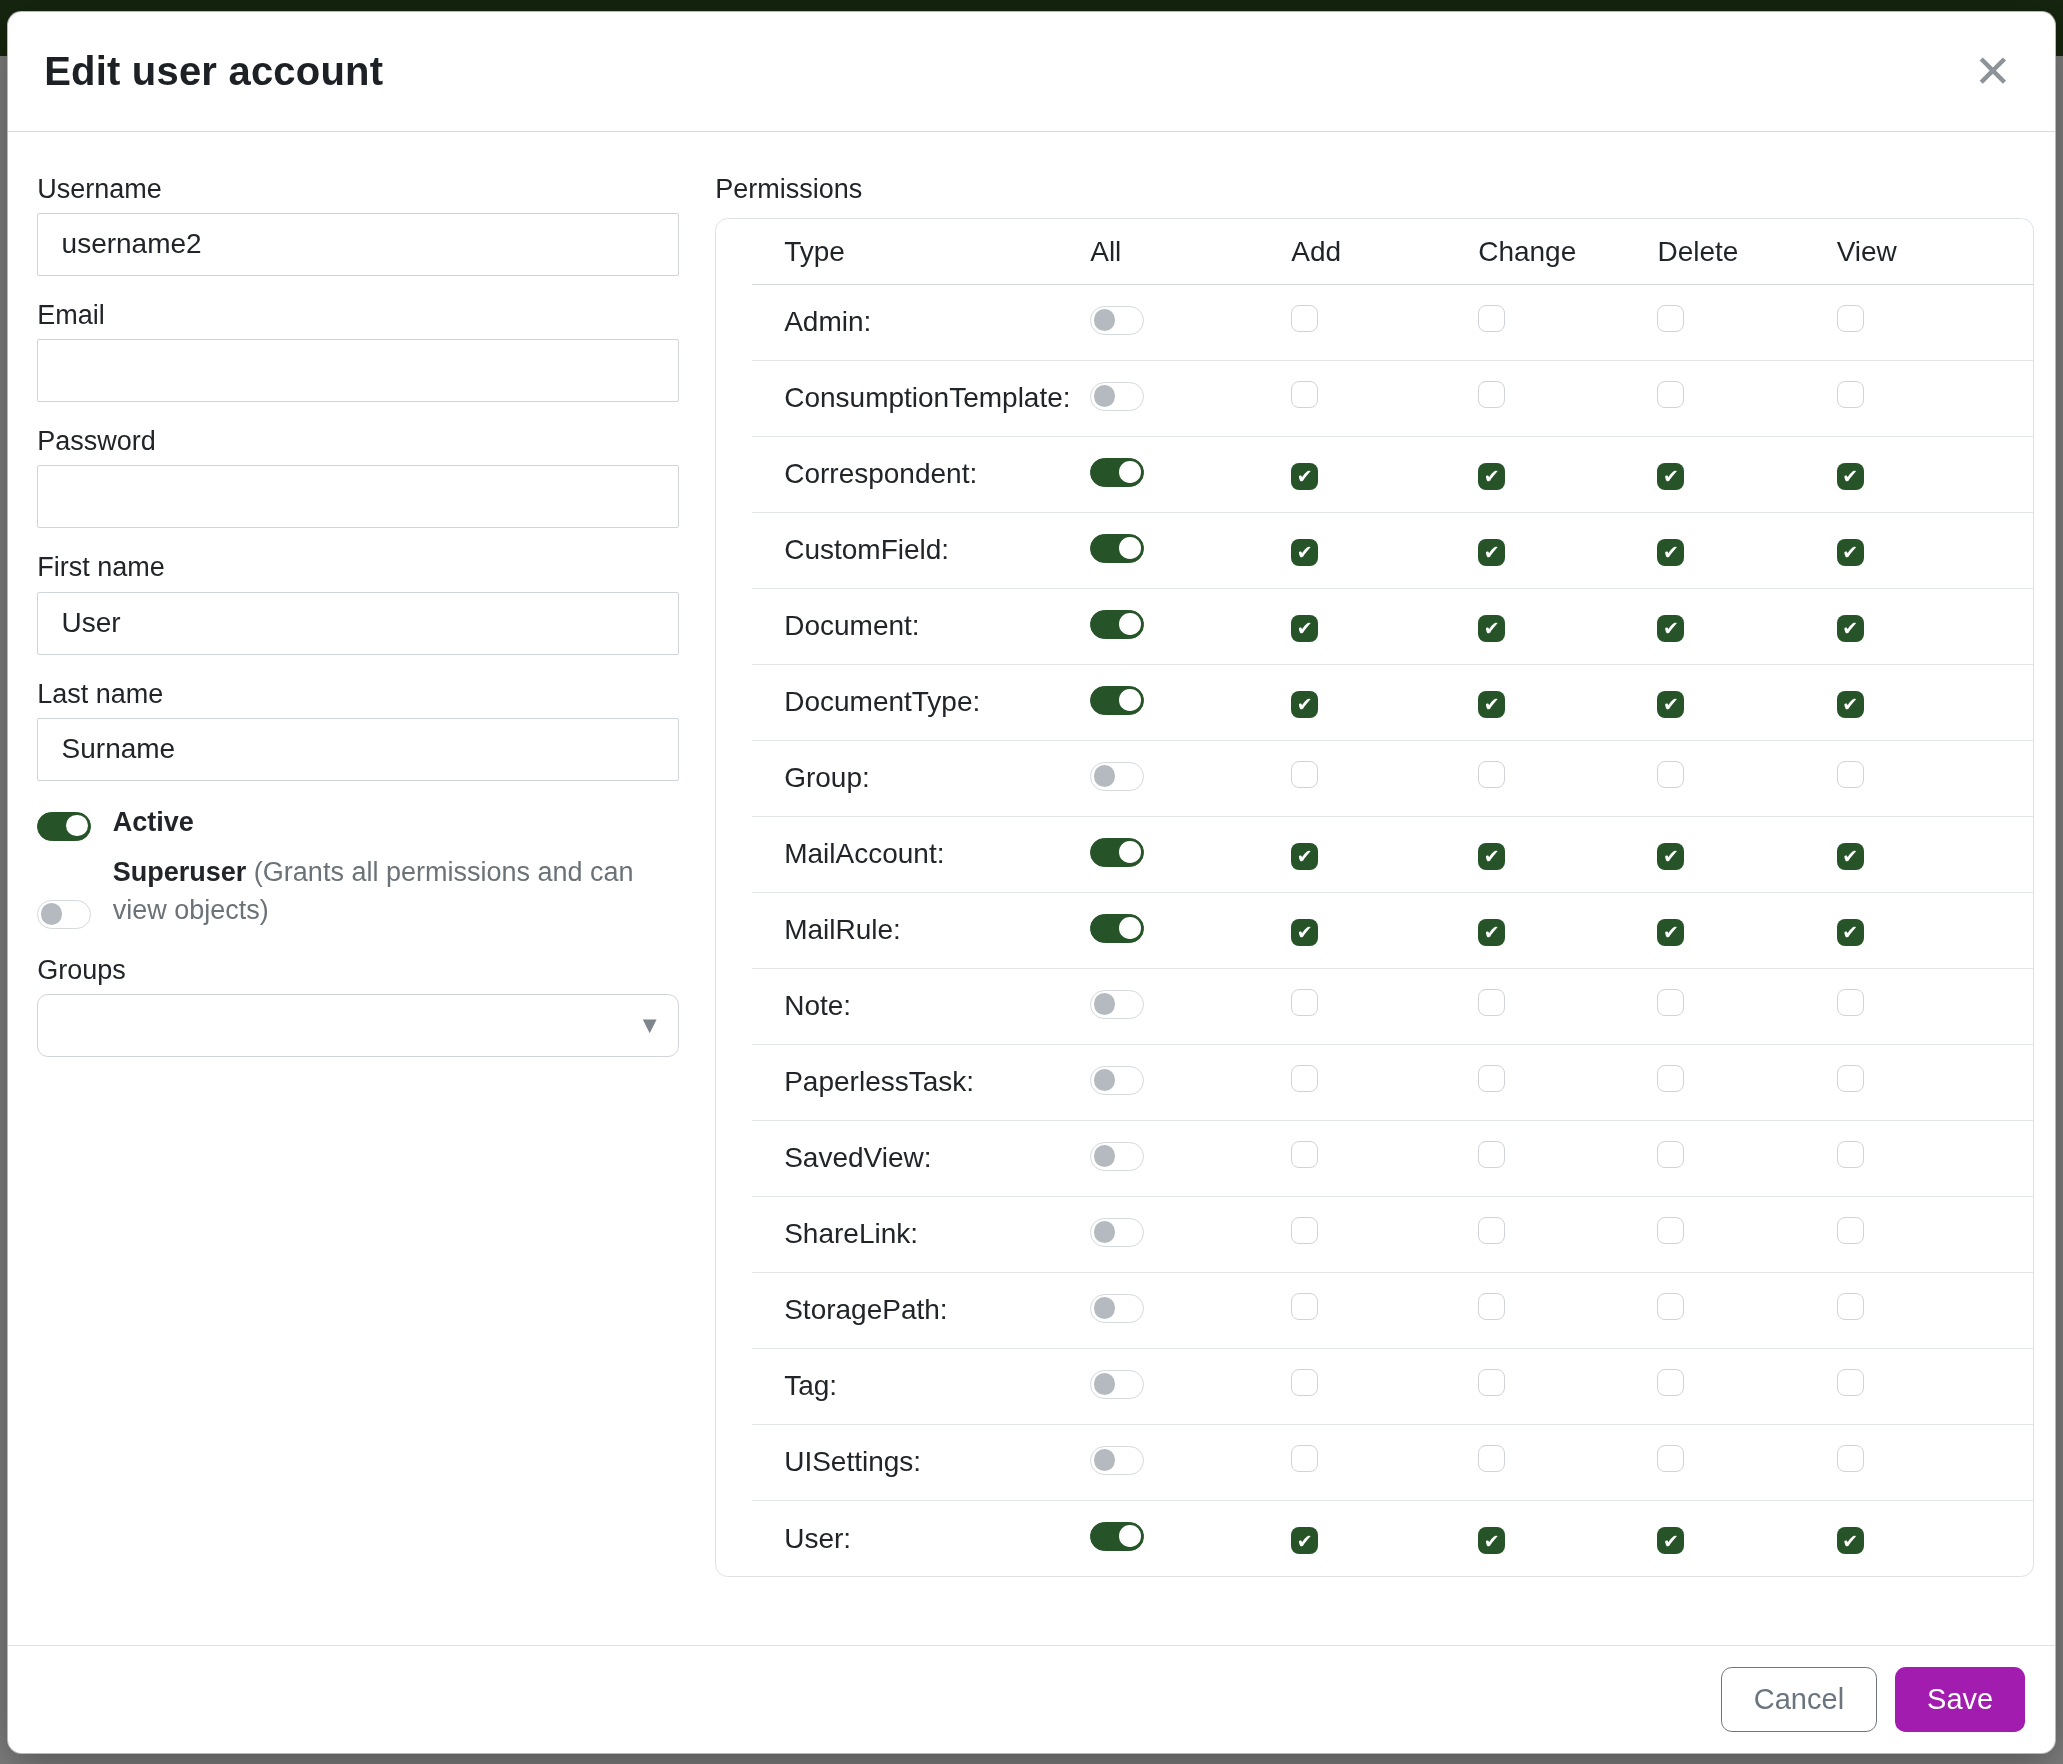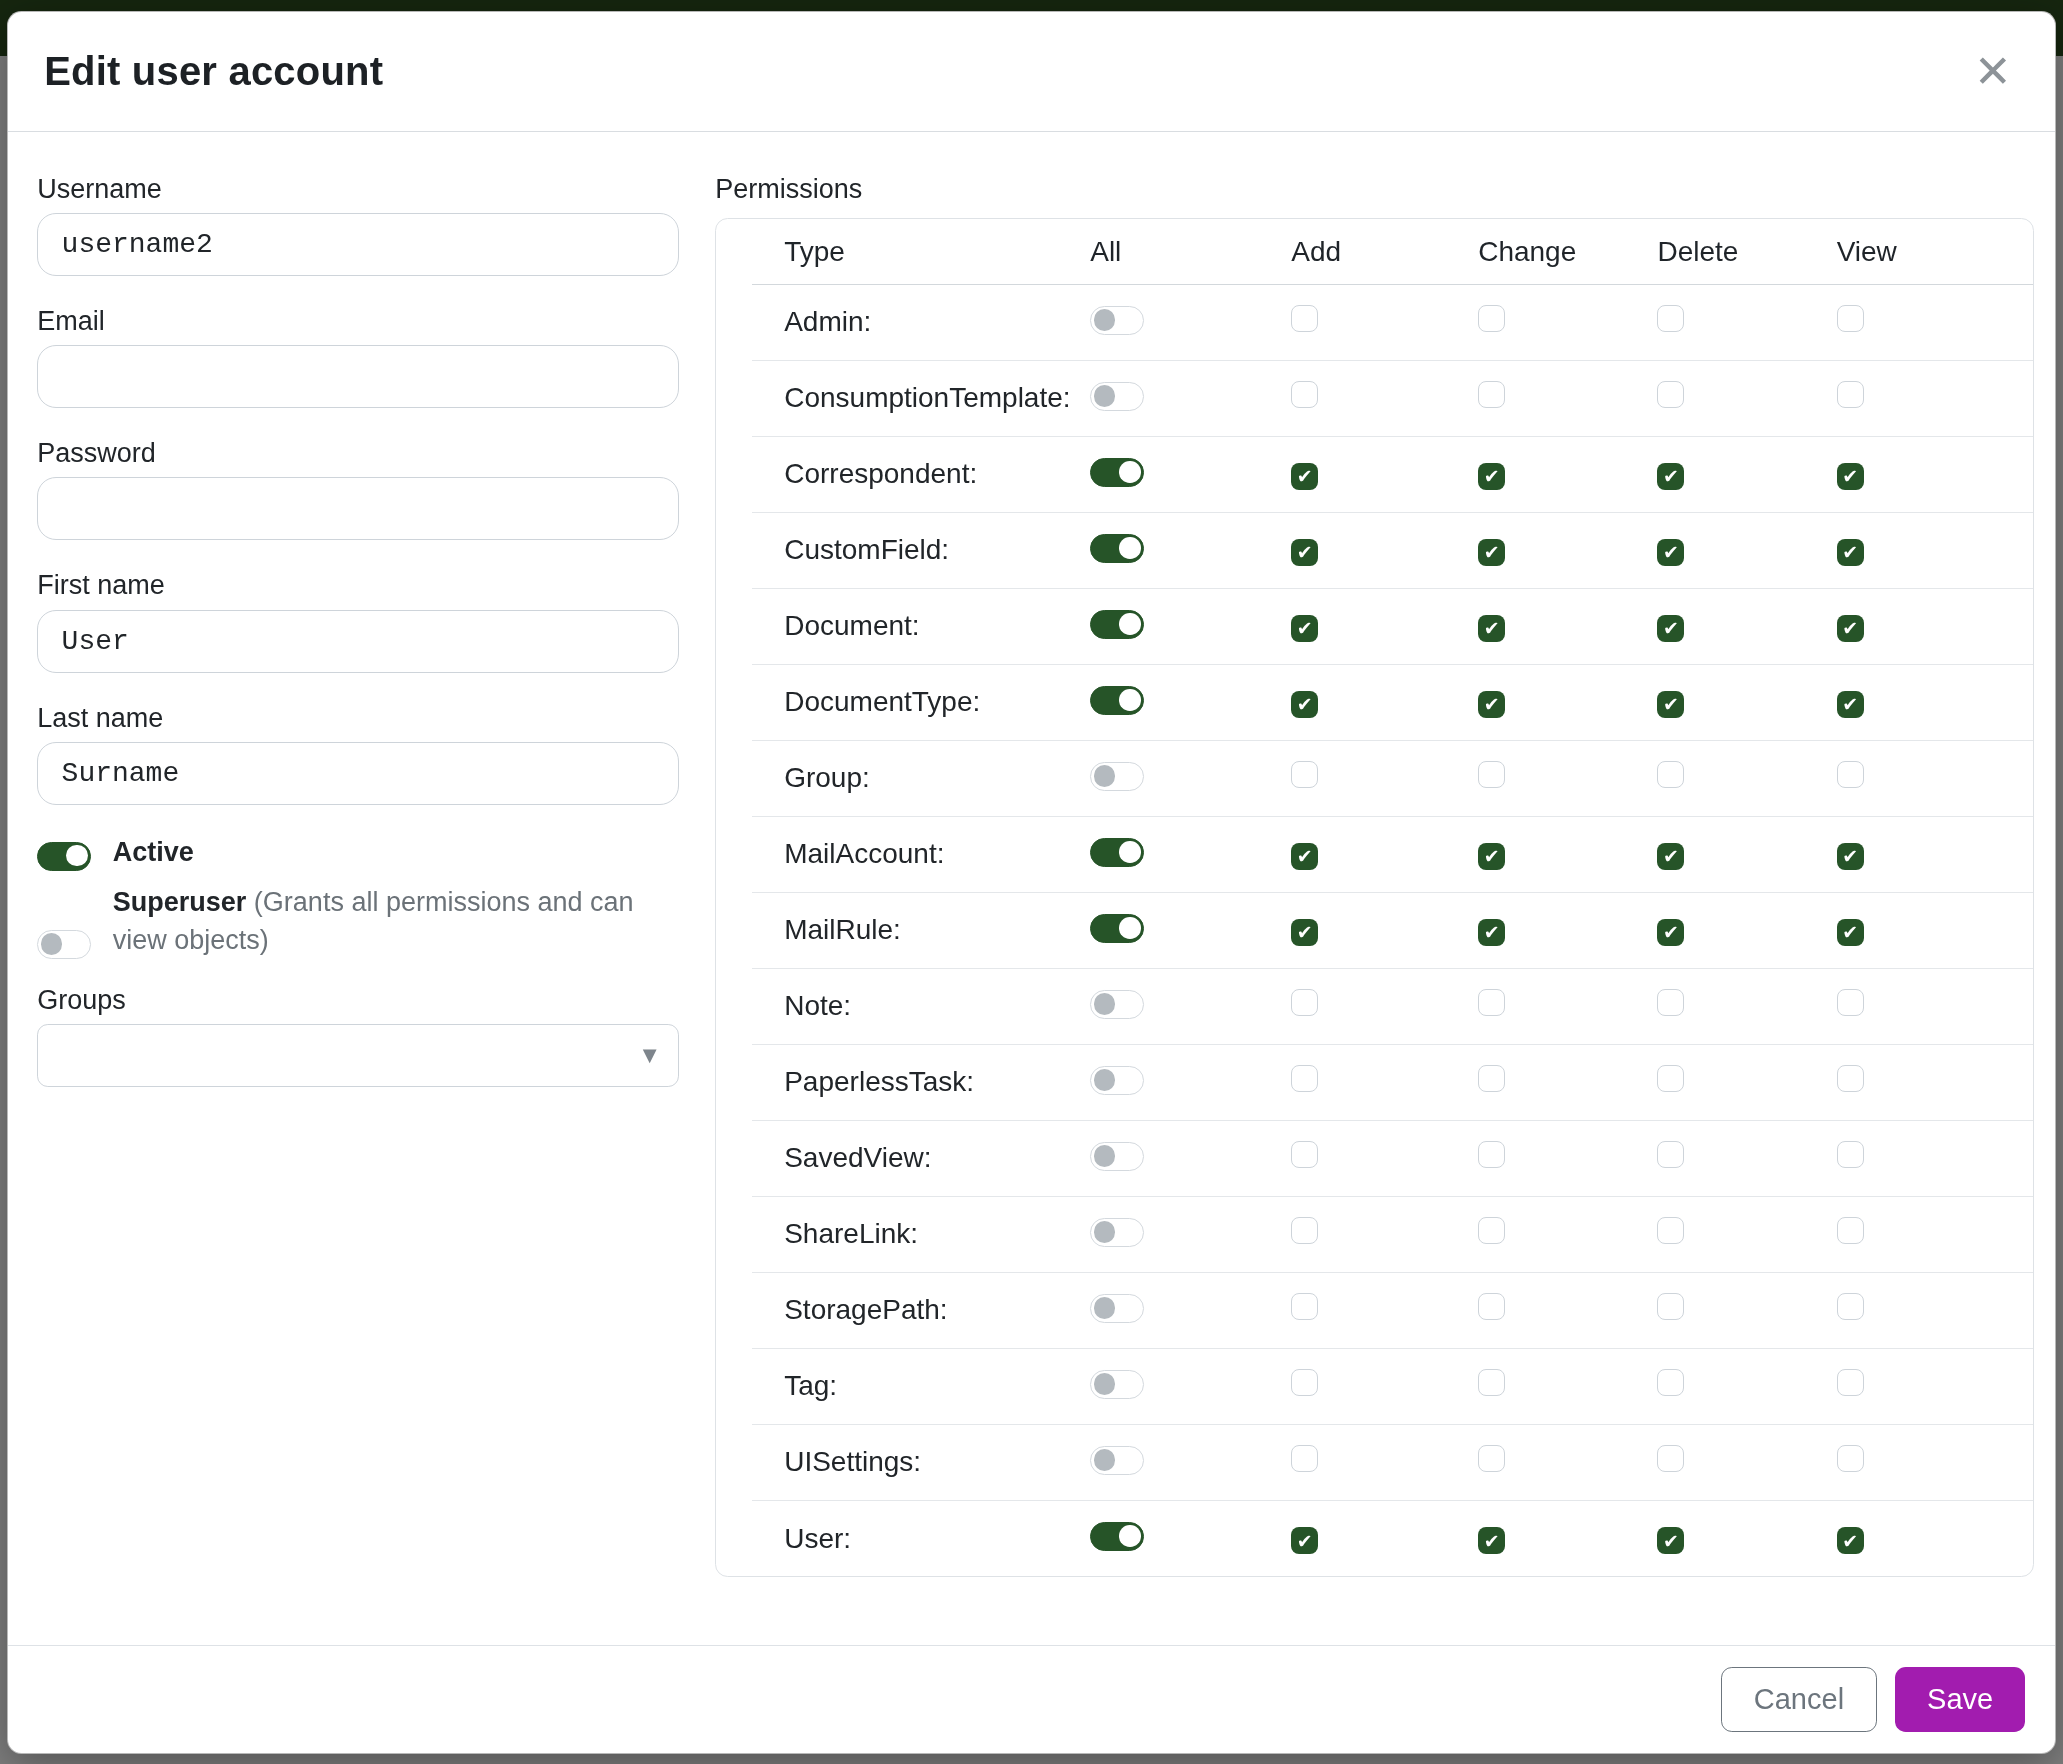--- a/index.html
+++ b/index.html
@@ -32,28 +32,28 @@
     font-size:45px; color:#8d9398; font-weight:400; padding:3.6px;
     font-family:"DejaVu Sans",sans-serif;
   }
   
   .modal-body {
     flex:1; display:flex; gap:36px;
     padding:40px 21.6px 0 29px; overflow:hidden;
   }
   .left-col { width:642px; flex:none; }
   .right-col { flex:1; }
-  .field-group { margin-bottom:28px; }
+  .field-group { margin-bottom:22px; }
   .field-group label, .plain-label {
     display:block; font-size:27px; color:#212529; margin-bottom:7.2px; line-height:34px;
   }
   .text-input {
-    width:100%; height:63px; border:1.8px solid #ced4da; border-radius:19px;
+    width:100%; height:63px; border:1.8px solid #ced4da; border-radius:2px;
     font-size:28px; color:#212529; padding:0 23.4px; outline:none; background:#fff;
-    font-family:Liberation Mono, monospace;
+    font-family:Liberation Sans, sans-serif;
   }
   
   .switch-row { display:flex; align-items:flex-end; margin-top:12.6px; }
   .switch {
     width:54px; height:29px; border-radius:14.4px; position:relative; flex:none;
     display:inline-block; cursor:pointer; margin-top:3.6px;
   }
   .switch .knob {
     position:absolute; top:2.7px; width:21.6px; height:21.6px; border-radius:50%;
   }

